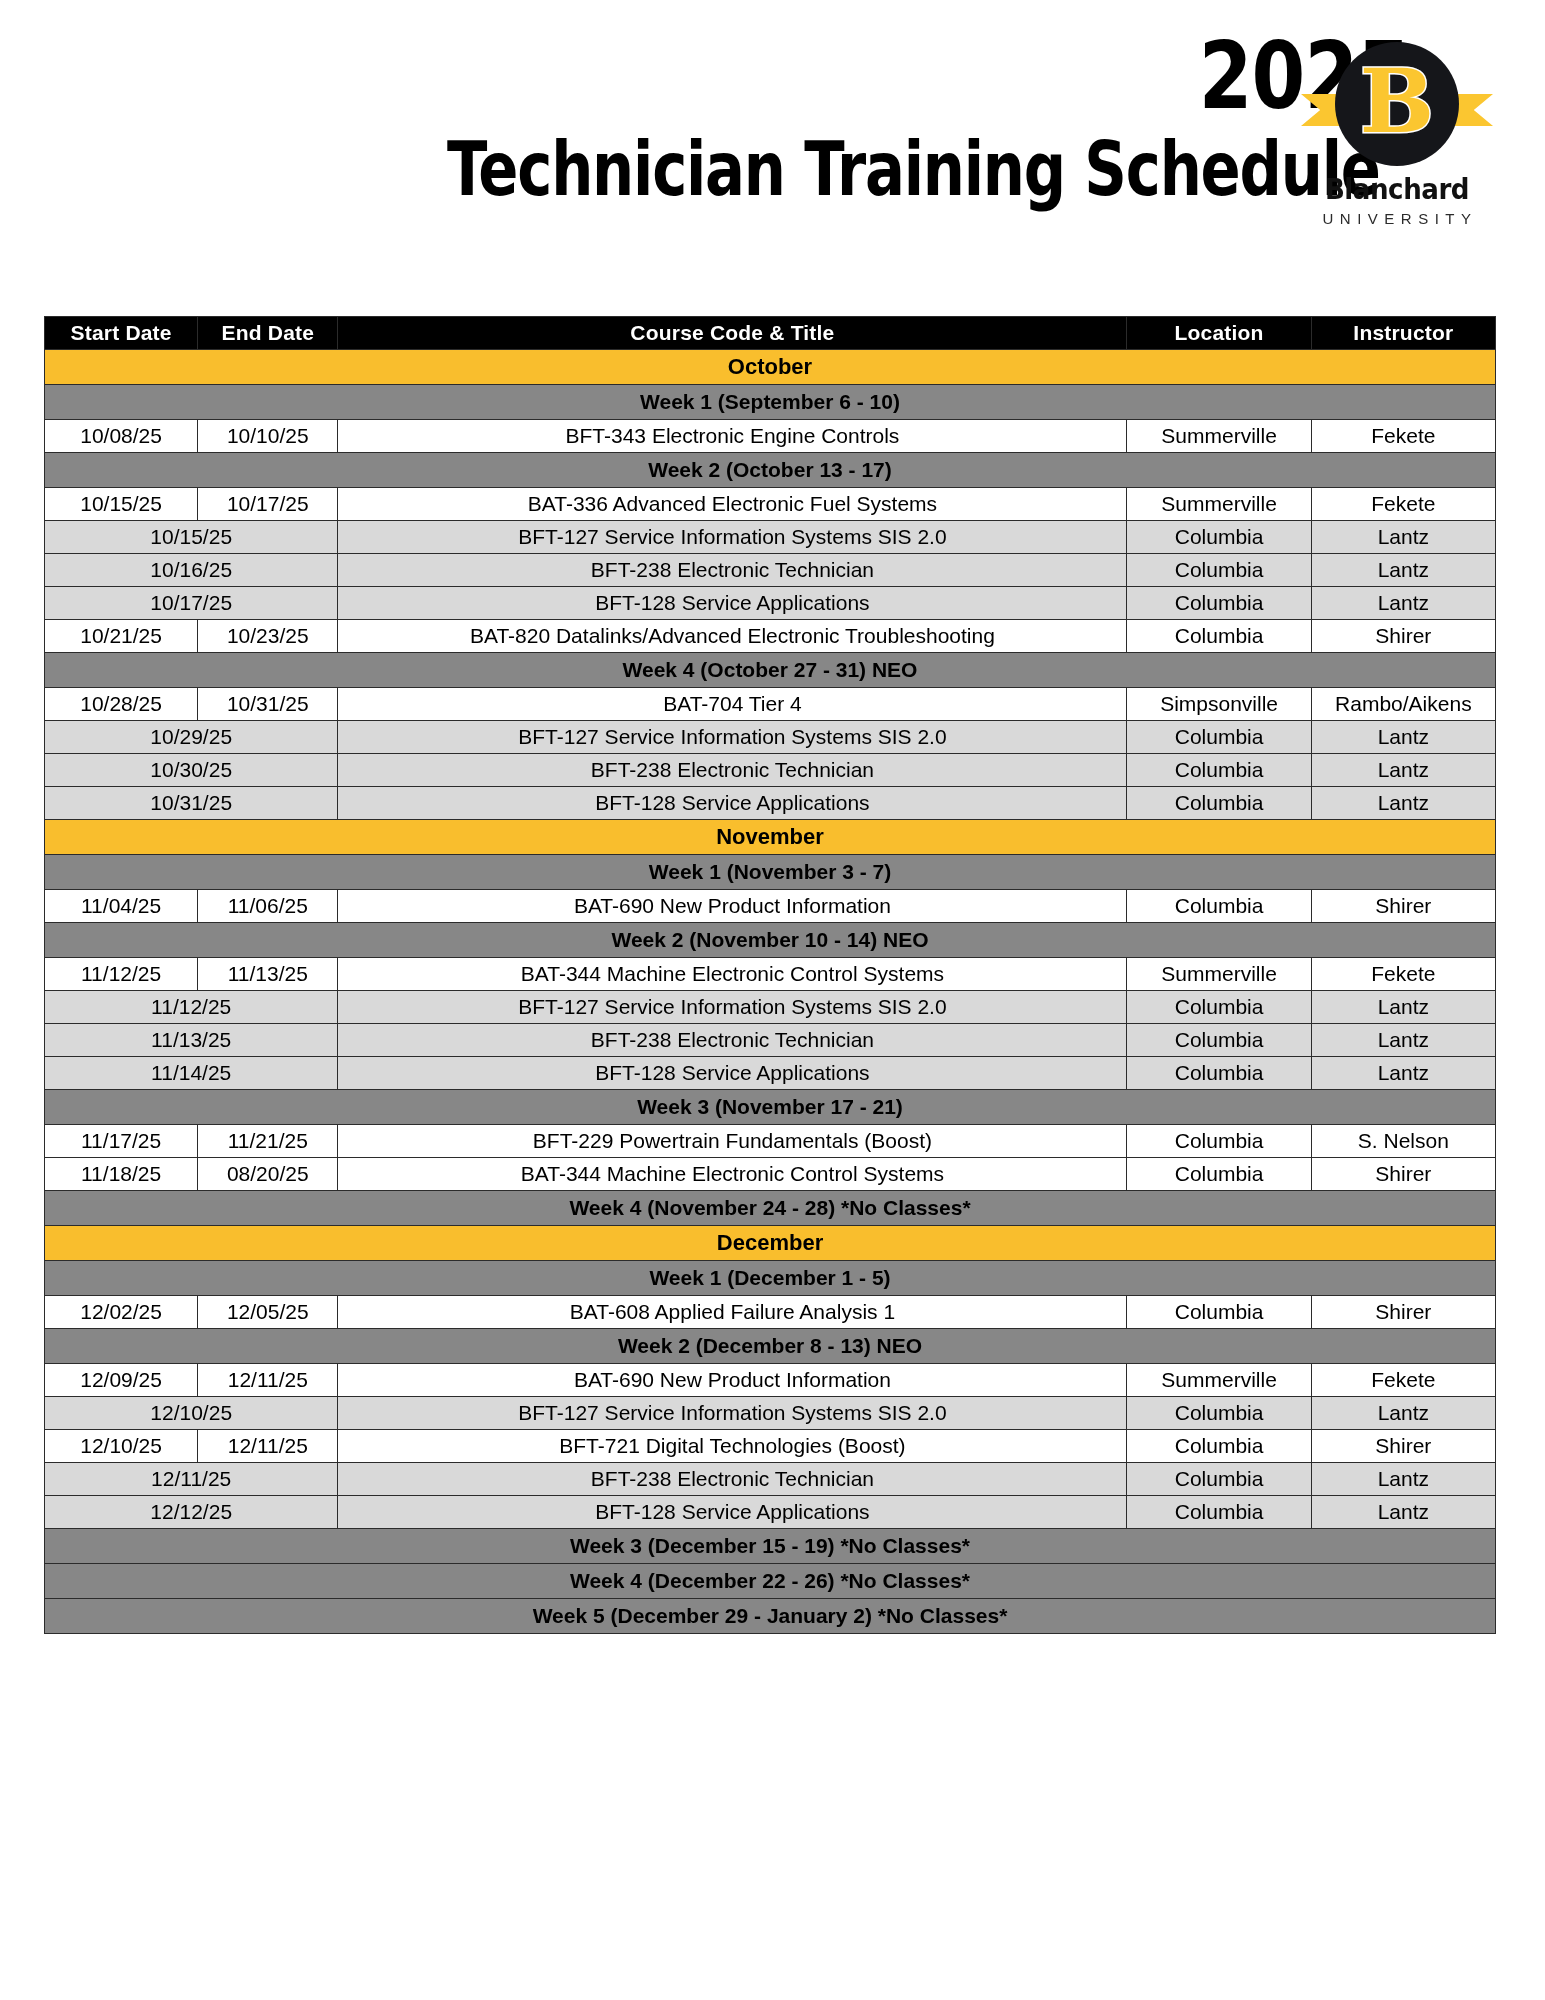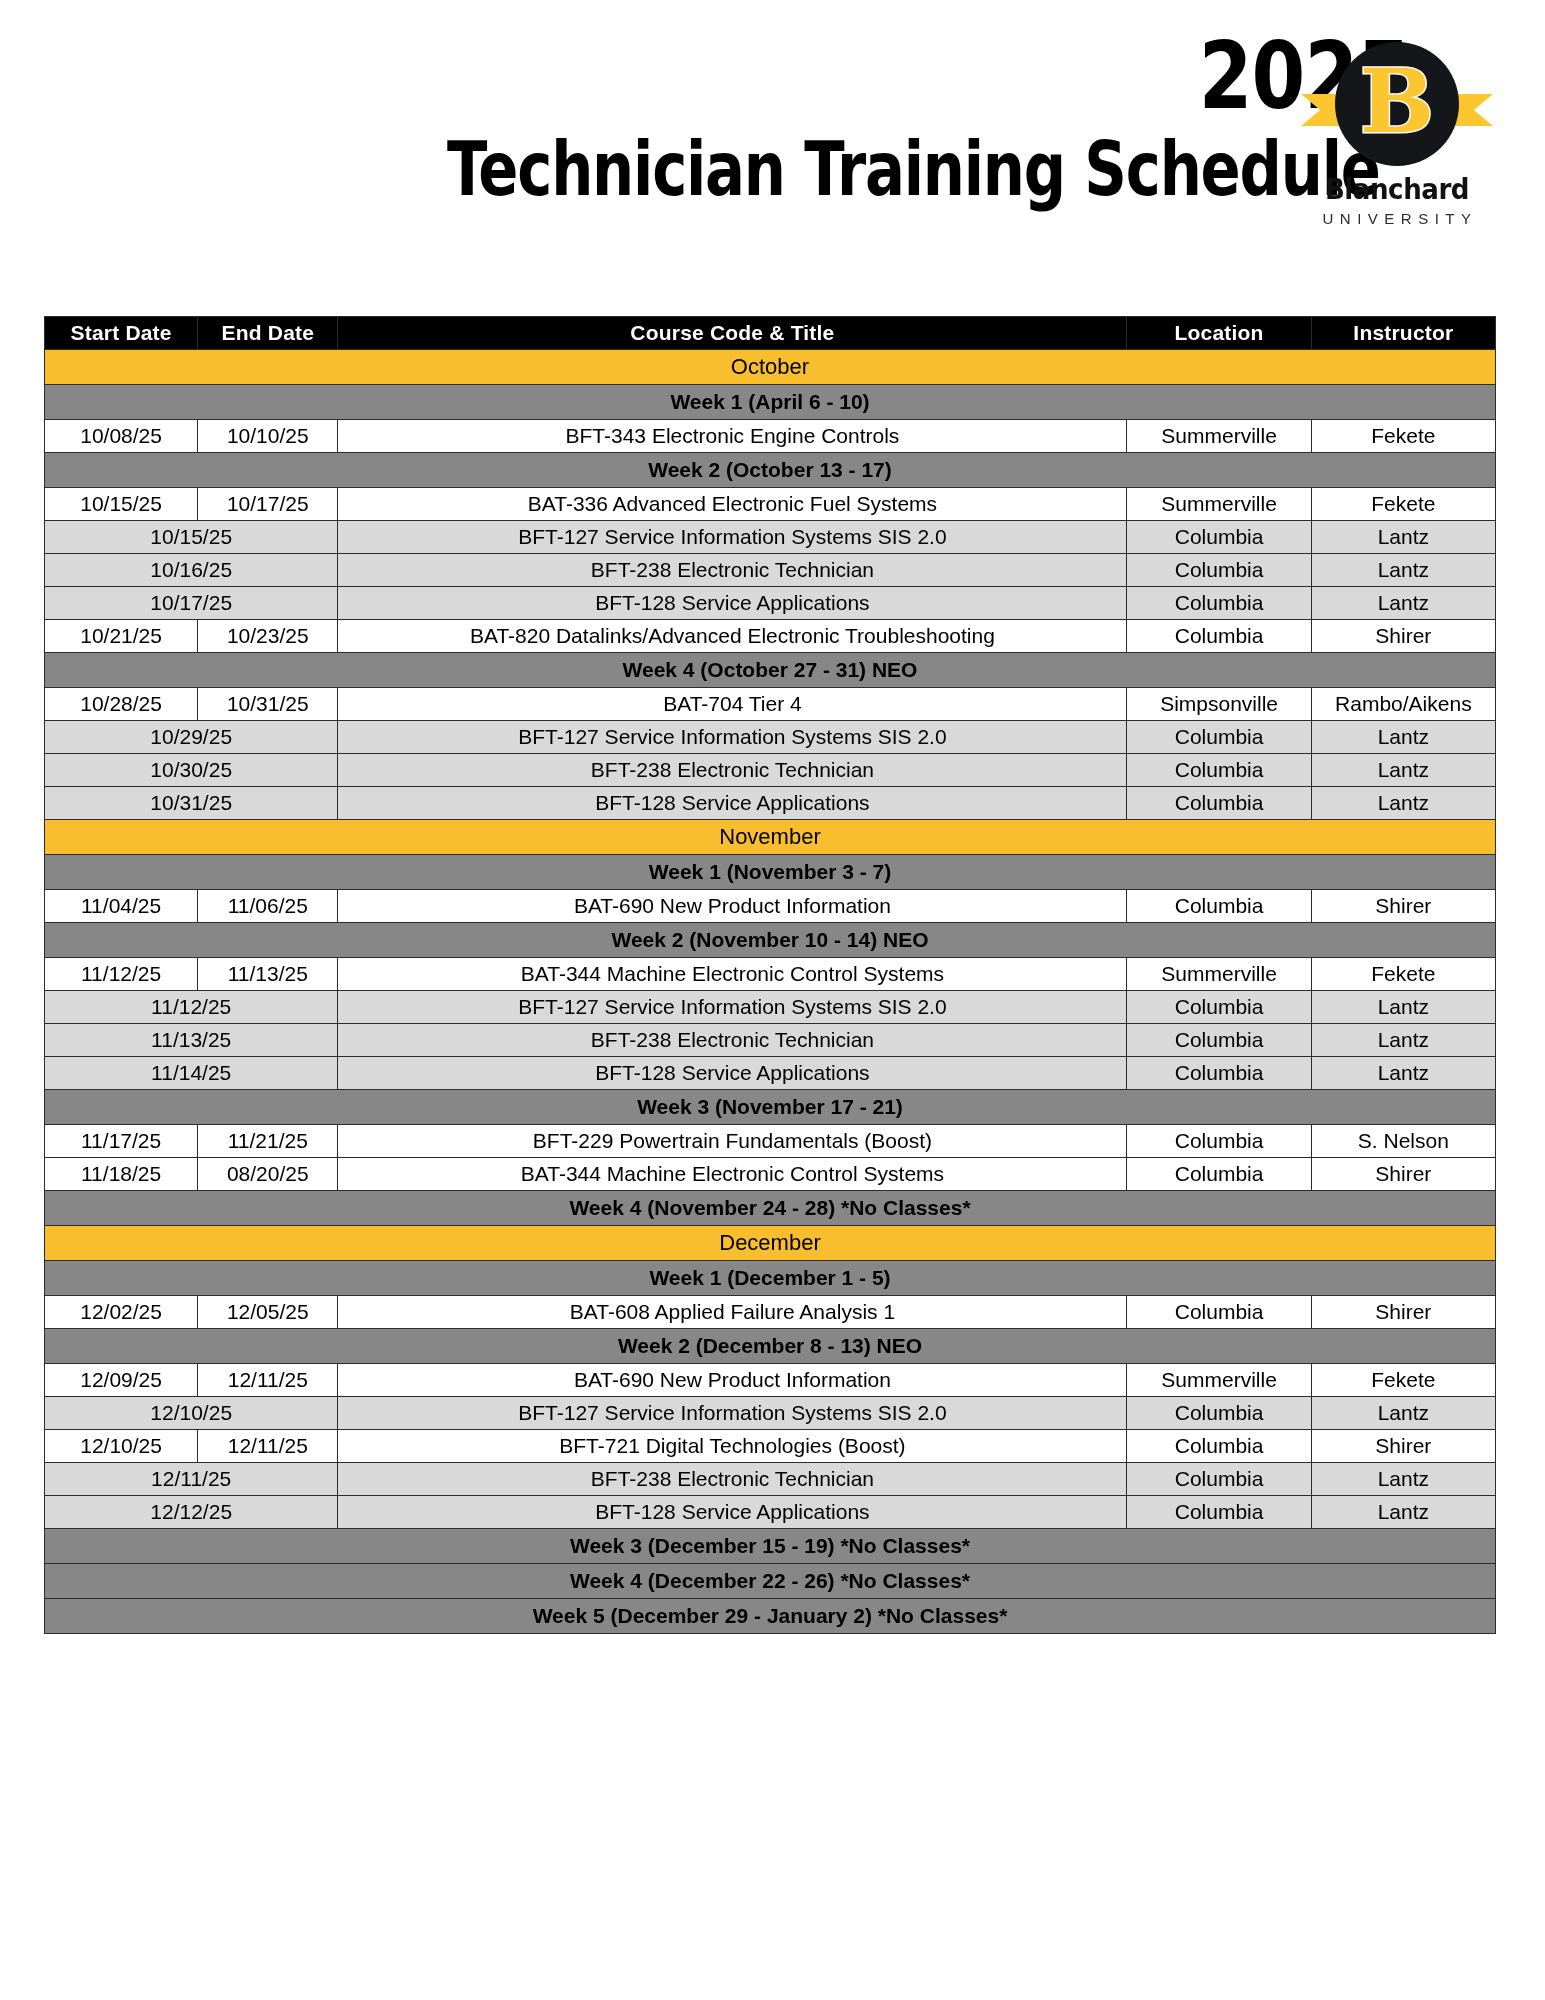--- a/index.html
+++ b/index.html
@@ -151,21 +151,21 @@
     background: #000000;
     color: #ffffff;
     font-weight: bold;
     font-size: 22px;
     height: 36px;
     border-color: #000000;
     letter-spacing: 0.2px;
   }
   tr.month-row td {
     background: #F9BE2D;
-    font-weight: normal;
+    font-weight: bold;
     font-size: 22px;
     height: 34px;
     color: #000;
   }
   tr.week-row td {
     background: #878787;
     font-weight: bold;
     font-size: 21px;
     height: 34px;
     color: #000;
@@ -219,21 +219,21 @@
         <th>Course Code &amp; Title</th>
         <th>Location</th>
         <th>Instructor</th>
       </tr>
     </thead>
     <tbody id="schedule-body">
         <tr class="month-row">
           <td colspan="5">October</td>
         </tr>
         <tr class="week-row">
-          <td colspan="5">Week 1 (April 6 - 10)</td>
+          <td colspan="5">Week 1 (September 6 - 10)</td>
         </tr>
         <tr class="course-row">
           <td>10/08/25</td>
           <td>10/10/25</td>
           <td class="course-title">BFT-343 Electronic Engine Controls</td>
           <td>Summerville</td>
           <td>Fekete</td>
         </tr>
         <tr class="week-row">
           <td colspan="5">Week 2 (October 13 - 17)</td>

